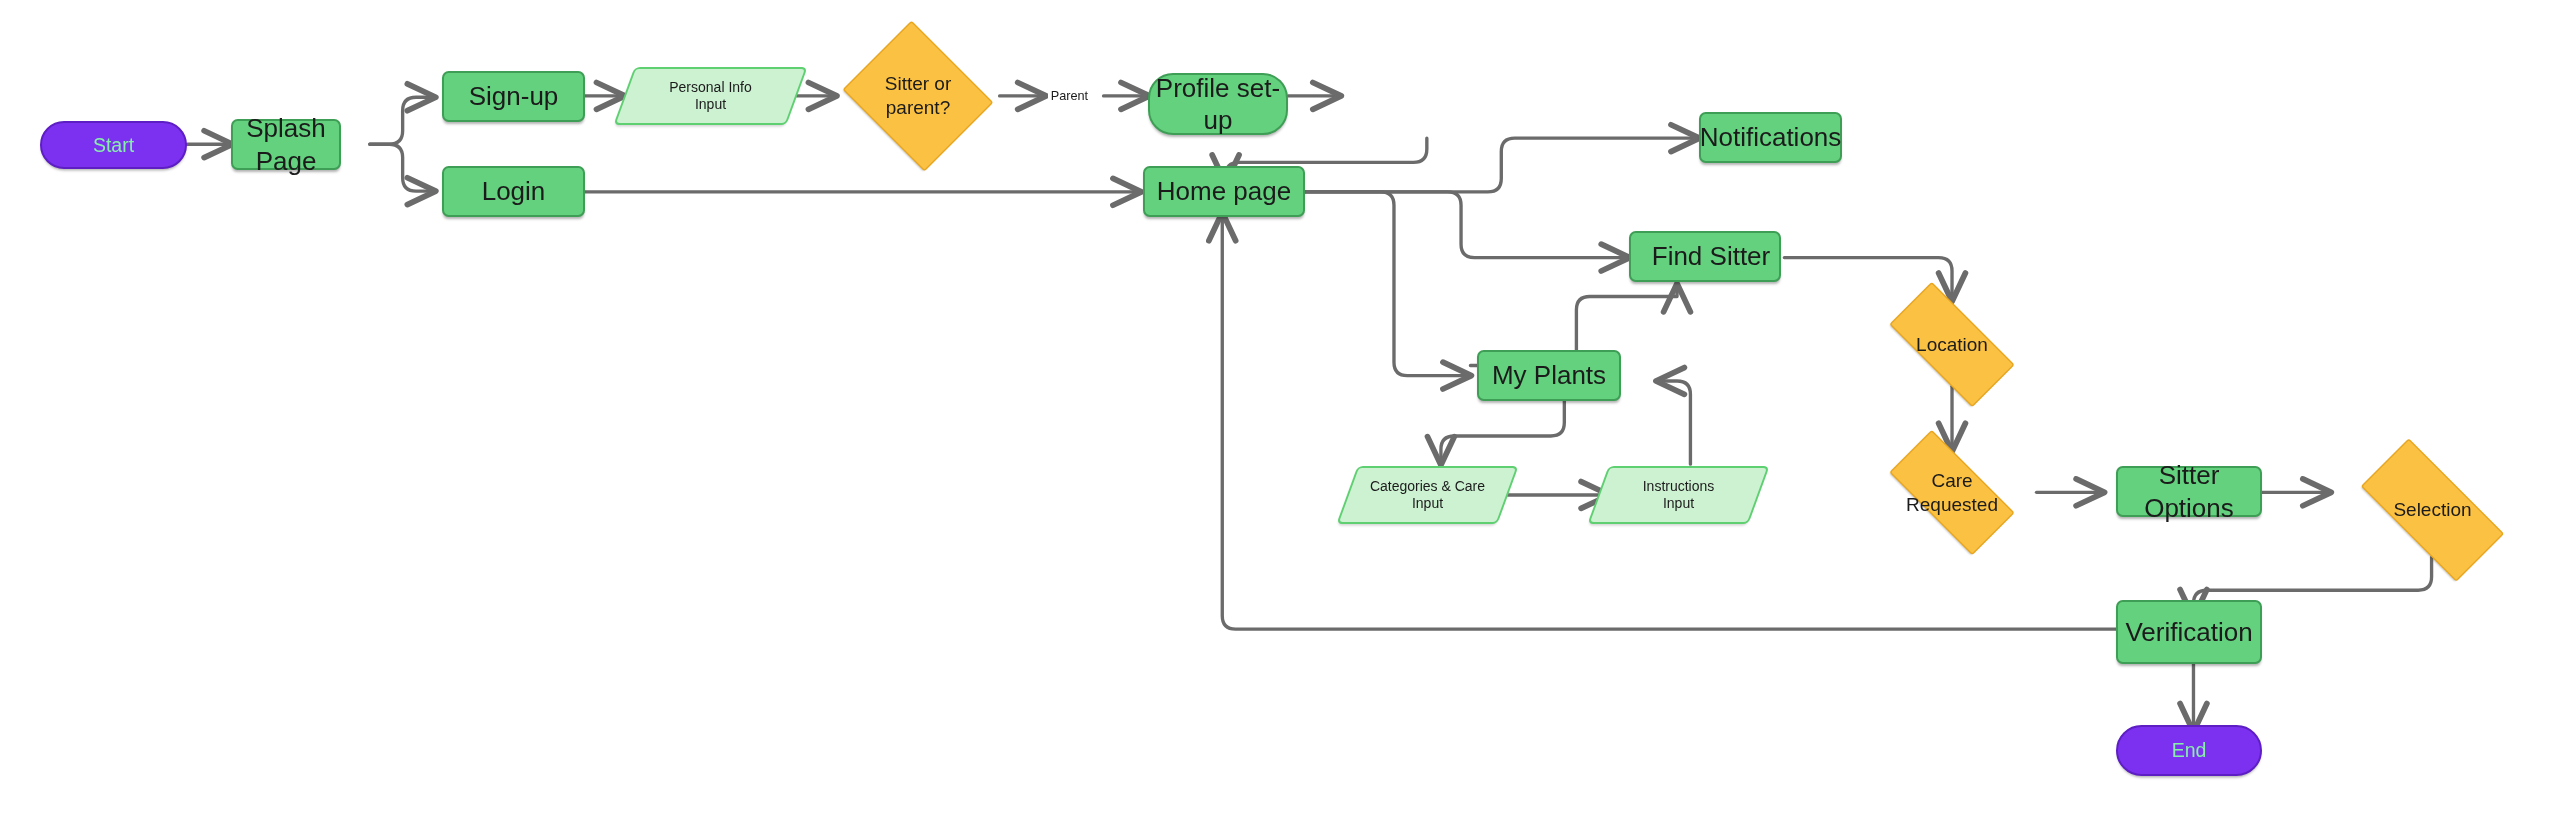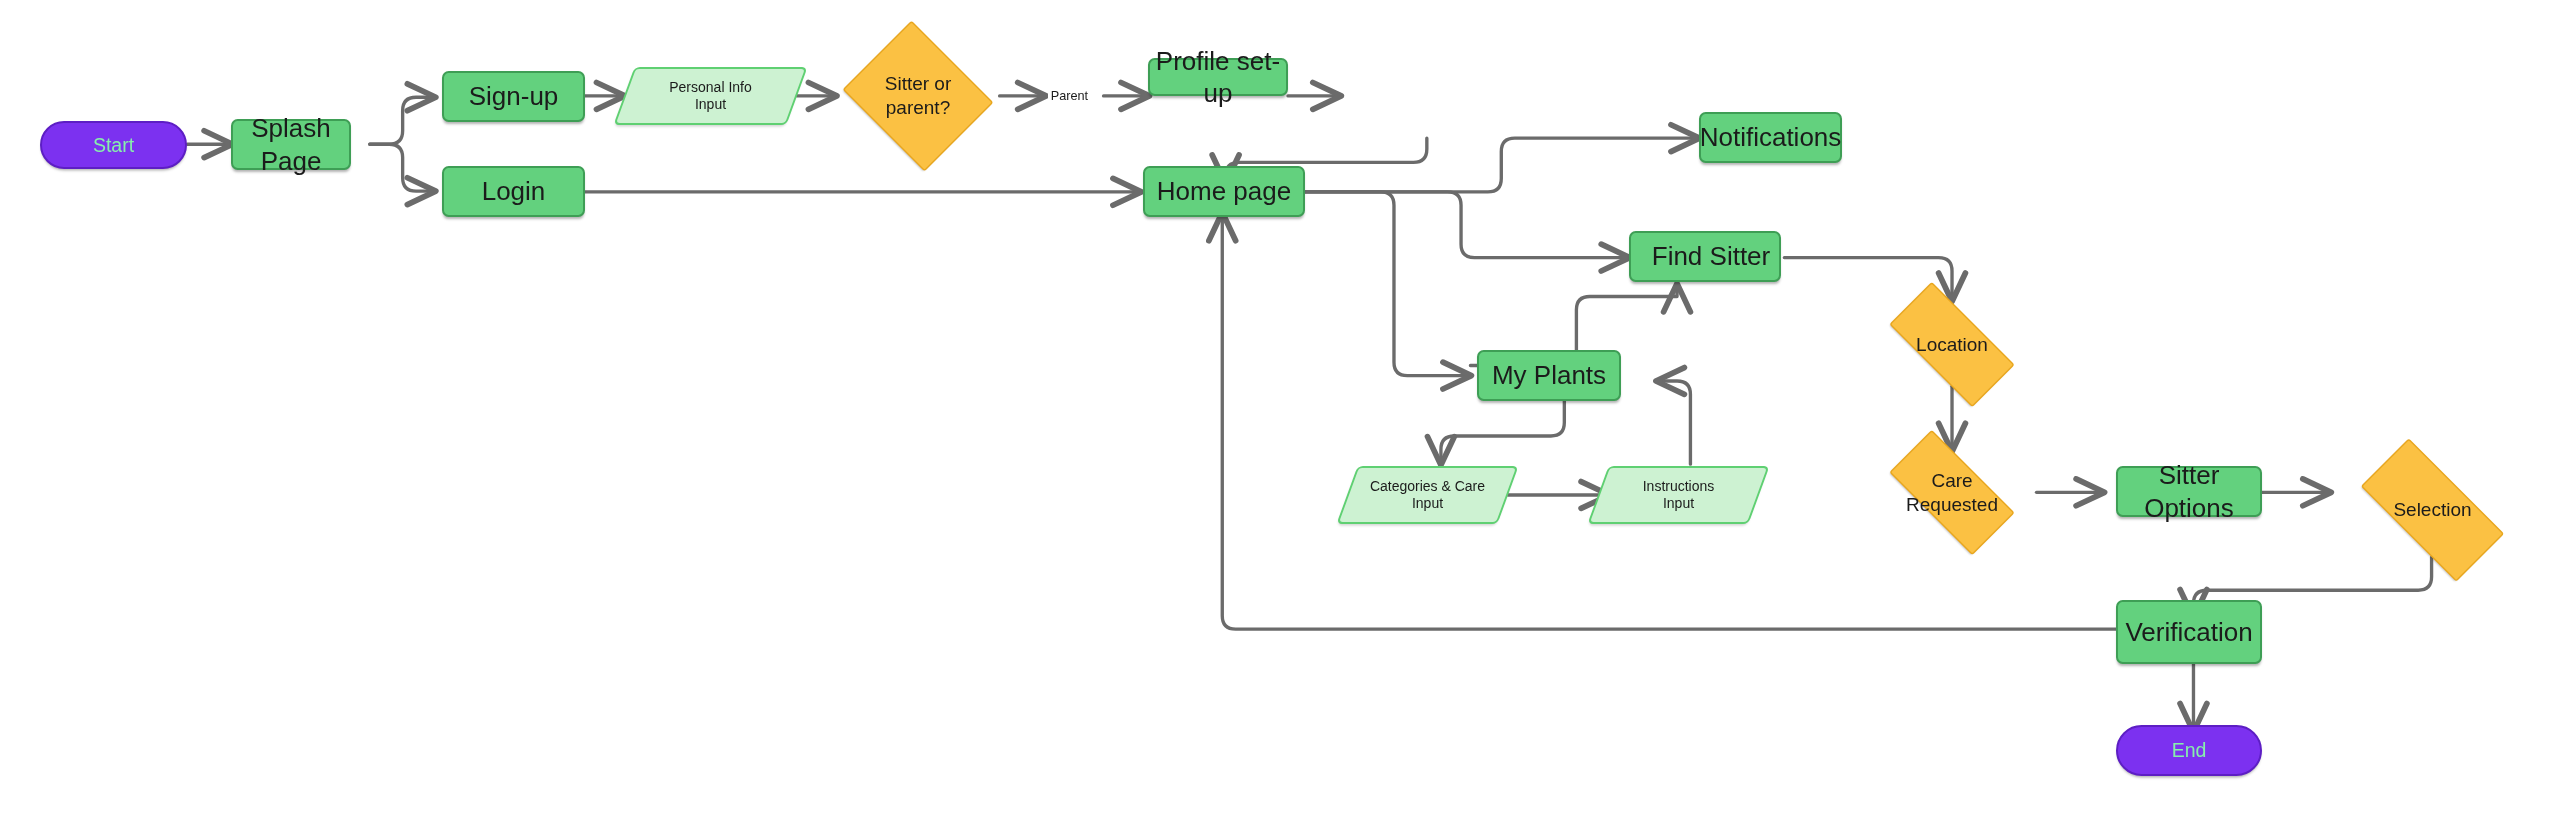--- a/index.html
+++ b/index.html
@@ -177,41 +177,41 @@
 
       <path d="M2192,545 L2330,545 Q2350,545 2350,525 L2350,462 Q2350,442 2370,442 L2500,442 L2500,424" marker-end="url(#ah)"></path>
 
     </g>
   </svg>
 
   <div class="node n-terminal" style="left:40px; top:121px; width:147px; height:48px;">
     <span class="lbl">Start</span>
   </div>
 
-  <div class="node n-process" style="left:231px; top:119px; width:120px; height:51px;">
+  <div class="node n-process" style="left:231px; top:119px; width:110px; height:51px;">
     <span class="lbl">Splash Page</span>
   </div>
 
   <div class="node n-process" style="left:442px; top:71px; width:143px; height:51px;">
     <span class="lbl">Sign-up</span>
   </div>
 
   <div class="node n-data" style="left:624px; top:67px; width:173px; height:58px;align-items:center;">
     <span class="par"></span>
     <span class="lbl">Personal Info
 Input</span>
   </div>
 
   <div class="node n-decision" style="left:836px; top:27px; width:164px; height:138px;">
     <span class="dia"></span>
     <span class="lbl">Sitter or
 parent?</span>
   </div>
 
-  <div class="node n-process" style="left:1148px; top:58px; width:140px; height:38px;">
+  <div class="node n-process" style="left:1148px; top:73px; width:140px; height:62px;border-radius:25px;">
     <span class="lbl">Profile set-up</span>
   </div>
 
 
   <div class="node n-process" style="left:442px; top:166px; width:143px; height:51px;">
     <span class="lbl">Login</span>
   </div>
 
   <div class="node n-process" style="left:1143px; top:166px; width:162px; height:51px;">
     <span class="lbl">Home page</span>

